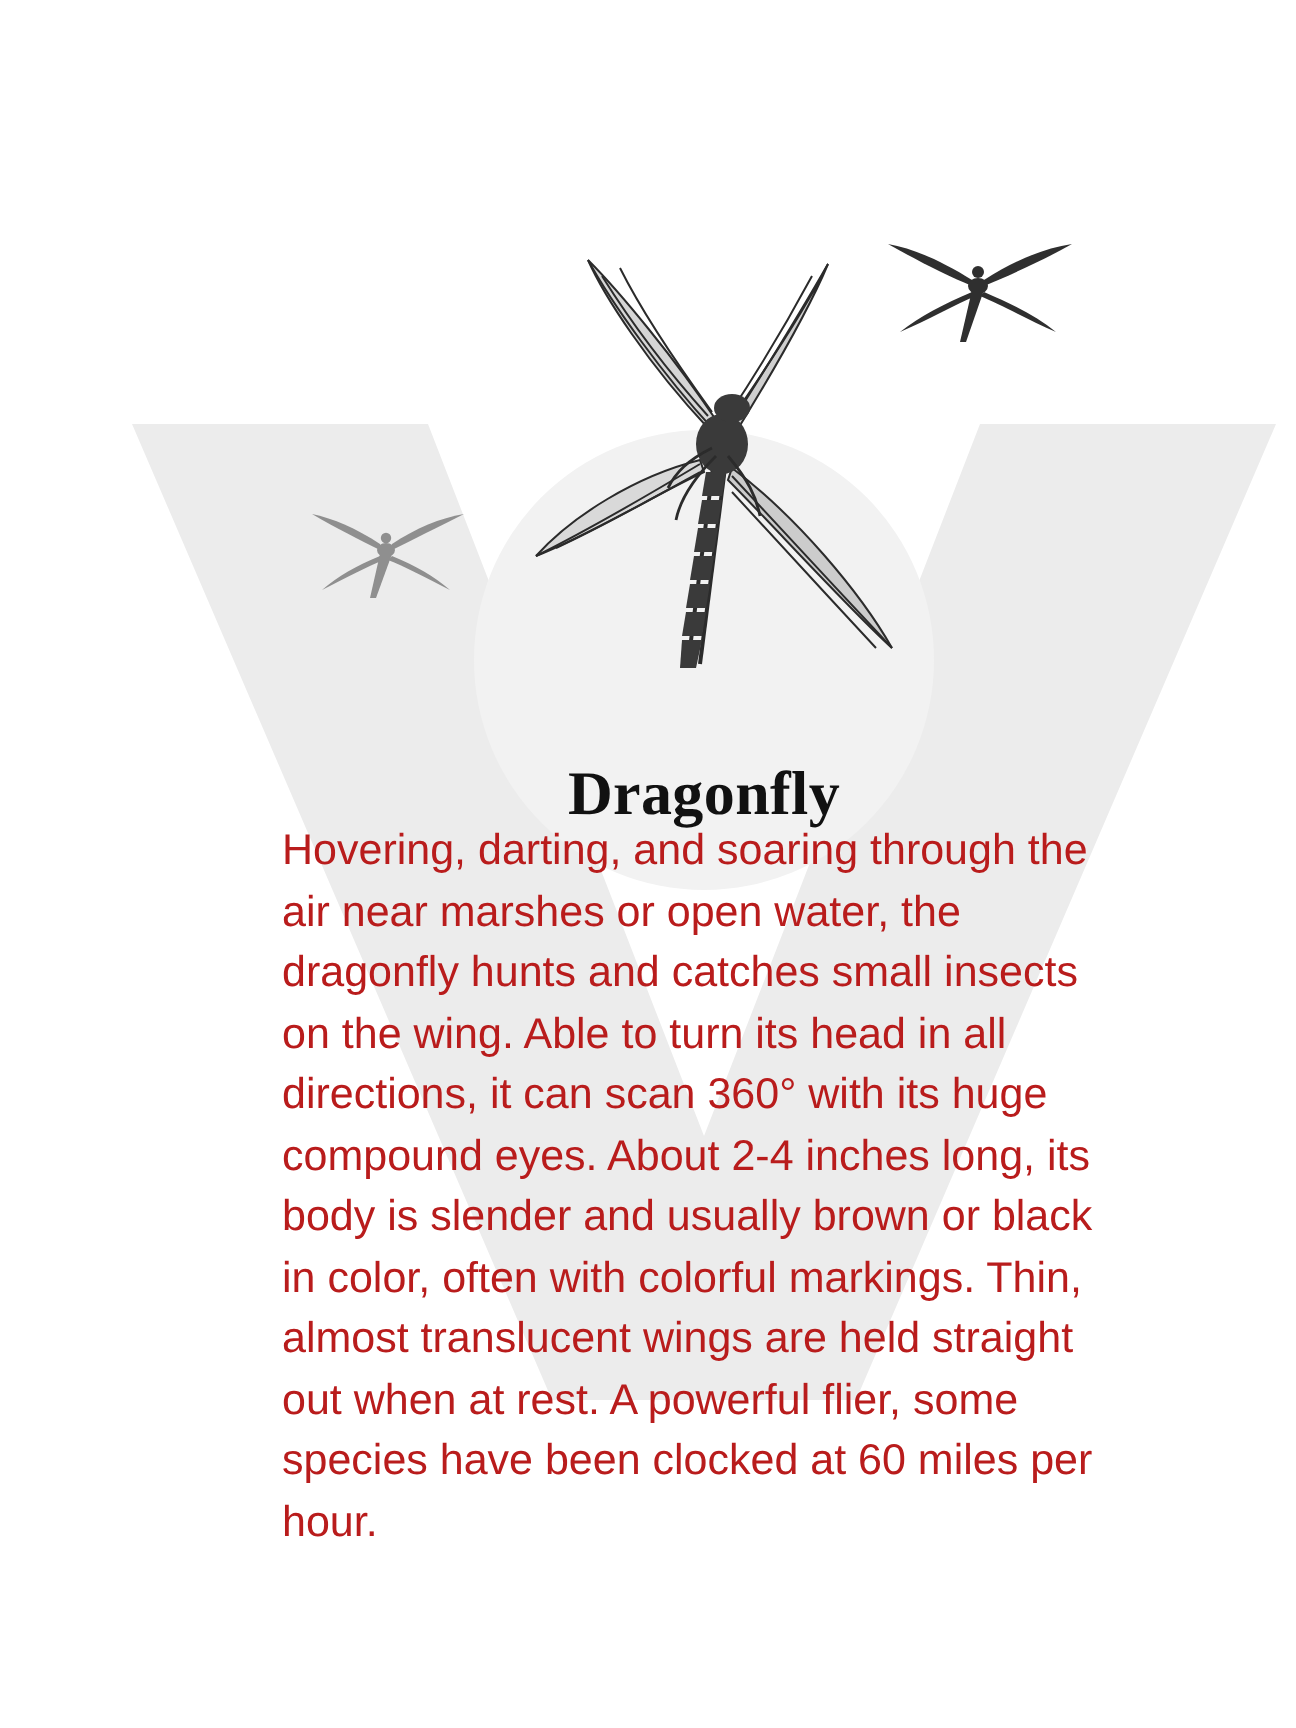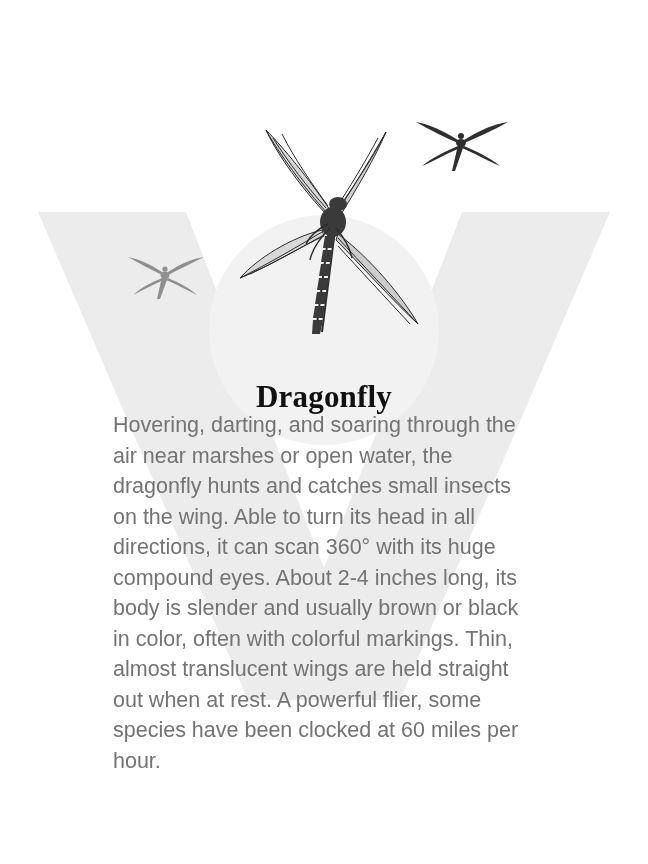--- a/index.html
+++ b/index.html
@@ -12,20 +12,21 @@
     height: 864px;
     position: relative;
     overflow: hidden;
     font-family: "Liberation Sans", sans-serif;
   }
 
   #page {
     position: absolute;
     inset: 0;
     background: #ffffff;
+    margin-left: 28px;
   }
 
   
   .watermark {
     position: absolute;
     left: 0;
     top: 0;
     width: 648px;
     height: 864px;
     pointer-events: none;
@@ -71,21 +72,21 @@
   }
 
   .body-text {
     position: absolute;
     left: 113px;
     top: 410px;
     width: 426px;
     font-family: "Liberation Sans", sans-serif;
     font-size: 21.5px;
     line-height: 30.5px;
-    color: #737373;
+    color: #b91c1c;
   }
   .body-text p {
     margin: 0;
   }
 </style>
 </head>
 <body>
 
 <div id="page">
 

